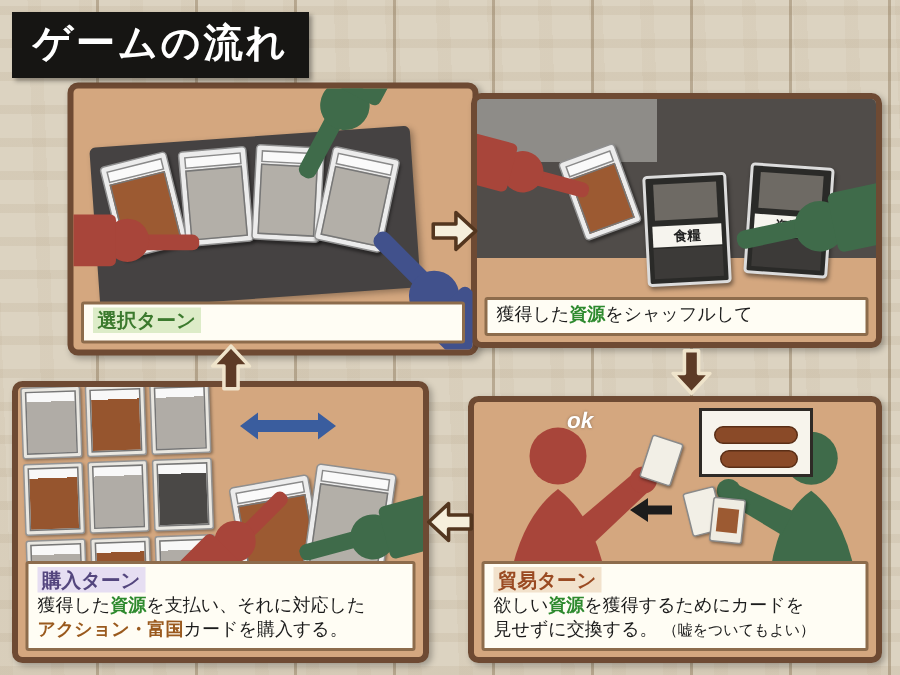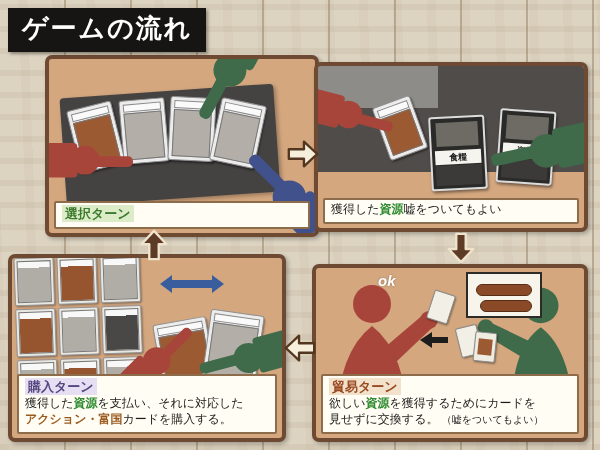--- a/index.html
+++ b/index.html
@@ -194,21 +194,21 @@
     <div class="hand c-green" style="right:-18px;top:58px;width:112px;transform:rotate(-12deg);">
       <svg viewBox="0 0 100 44">
           <rect x="0" y="17" width="42" height="11" rx="5"></rect>
           <circle cx="50" cy="24" r="15"></circle>
           <rect x="58" y="6" width="42" height="36" rx="4"></rect>
         </svg>
     </div>
 
     <div class="textbox">
       <div>
-        <span>獲得した</span><span class="hl">資源</span><span>嘘をついてもよい</span><br>
+        <span>獲得した</span><span class="hl">資源</span><span>をシャッフルして</span><br>
       </div>
     </div>
   </section>
 
   <section class="panel panel-trade">
     <div class="fig" style="left:6px;top:6px;width:130px;">
       <svg viewBox="0 0 130 150" fill="#a8453a">
         <circle cx="50" cy="30" r="19"></circle>
         <path d="M14,150 Q16,78 50,52 Q84,78 86,150 Z"></path>
         <path d="M62,74 L102,40 L112,52 L74,88 Z"></path>

